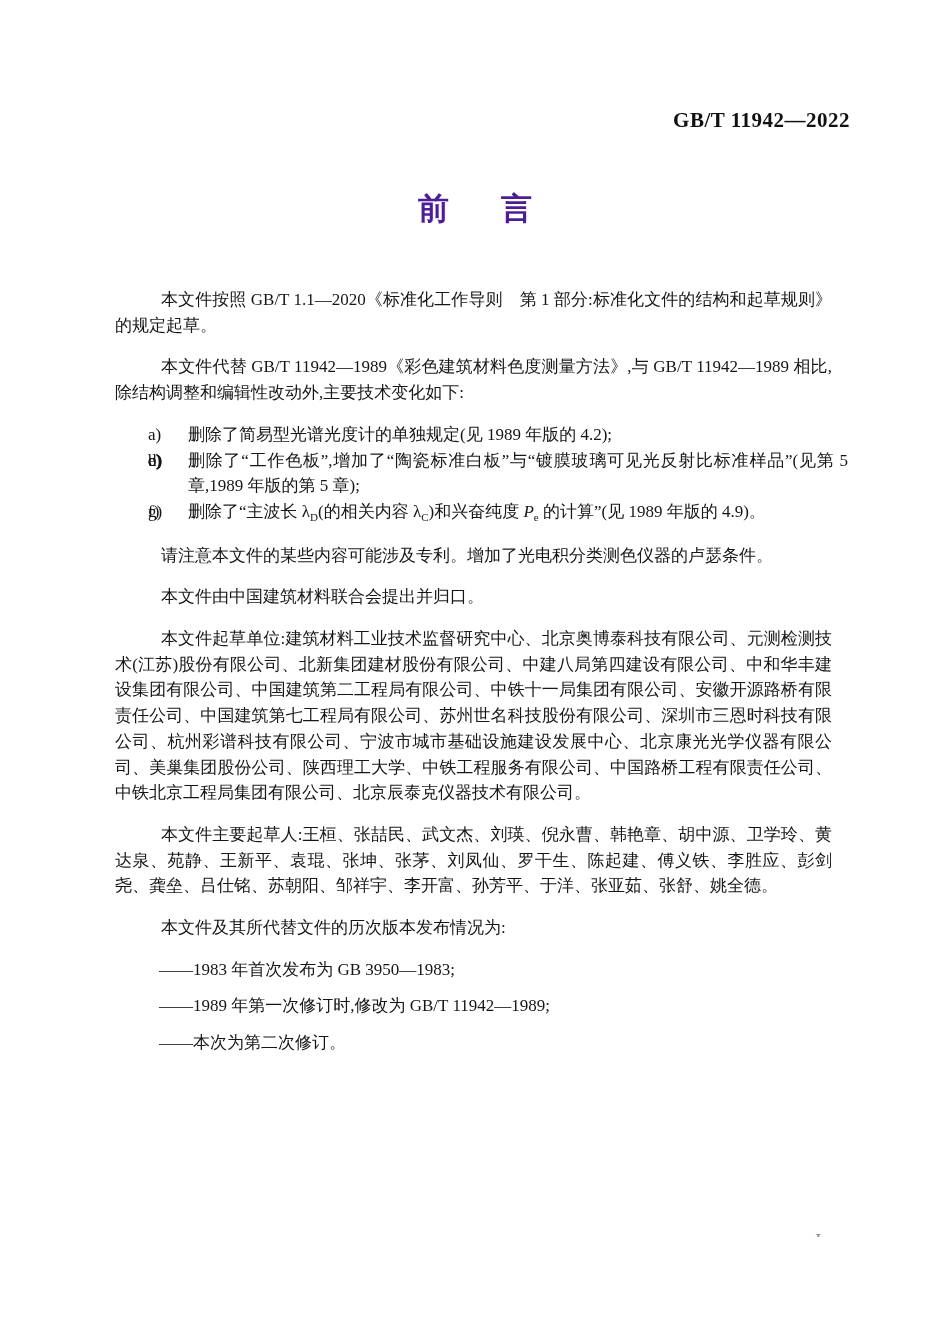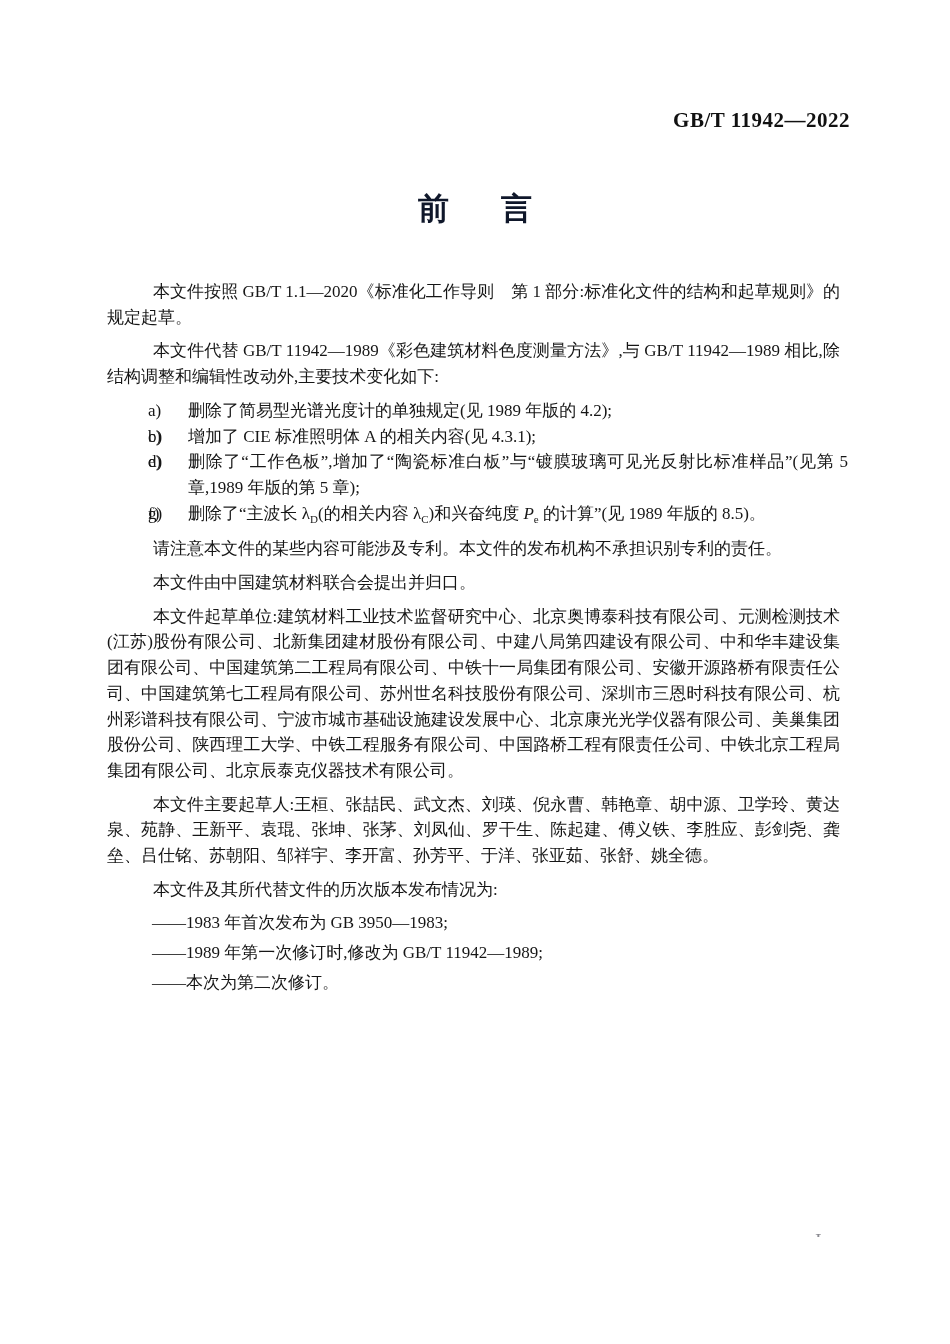--- a/index.html
+++ b/index.html
@@ -29,52 +29,52 @@
   .doc-title {
     position: absolute;
     top: 188px;
     left: 0;
     width: 100%;
     margin: 0;
     text-align: center;
     font-family: "Liberation Sans", "DejaVu Sans", sans-serif;
     font-weight: 700;
     font-size: 31px;
-    color: #0f172a;
+    color: #4c1d95;
   }
   .doc-title .gap {
     display: inline-block;
     width: 52px;
   }
   .content {
     position: absolute;
     left: 99px;
     top: 271px;
     width: 749px;
     font-size: 17px;
     line-height: 25.7px;
     text-align: justify;
     color: #161616;
   }
   .para {
-    margin: 8px;
+    margin: 16px;
     text-indent: 46px;
   }
   .change-item {
     position: relative;
     margin: 0;
     padding-left: 89px;
   }
   .chg-label {
     position: absolute;
     left: 49px;
     top: 0;
   }
   .history-item {
-    margin: 4px;
+    margin: 11px;
     padding-left: 49px;
   }
   .sub-s {
     font-size: 11px;
     position: relative;
     top: 4px;
     letter-spacing: 0;
   }
   .var-italic {
     font-style: italic;
@@ -108,41 +108,40 @@
       <span class="chg-label">a)</span>
       <span>删除了简易型光谱光度计的单独规定(见 1989 年版的 4.2);</span>
     </div>
 
     <div class="change-item">
       <span class="chg-label">b)</span>
     </div>
 
     <div class="change-item">
       <span class="chg-label">c)</span>
-      <span>增加了 CIE 标准照明体 A 的相关内容(见 4.3.1);</span>
     </div>
 
     <div class="change-item">
       <span class="chg-label">d)</span>
     </div>
 
     <div class="change-item">
       <span class="chg-label">e)</span>
       <span>删除了“工作色板”,增加了“陶瓷标准白板”与“镀膜玻璃可见光反射比标准样品”(见第 5 章,1989 年版的第 5 章);</span>
     </div>
 
     <div class="change-item">
       <span class="chg-label">f)</span>
     </div>
 
     <div class="change-item">
-      <span class="chg-label">g)</span><span>删除了“主波长 λ</span><span class="sub-s">D</span><span>(的相关内容 λ</span><span class="sub-s">C</span><span>)和兴奋纯度 </span><span class="var-italic">P</span><span class="sub-s">e</span><span> 的计算”(见 1989 年版的 8.5)。</span>
+      <span class="chg-label">g)</span><span>删除了“主波长 λ</span><span class="sub-s">D</span><span>(的相关内容 λ</span><span class="sub-s">C</span><span>)和兴奋纯度 </span><span class="var-italic">P</span><span class="sub-s">e</span><span> 的计算”(见 1989 年版的 4.9)。</span>
     </div>
 
-    <p class="para">请注意本文件的某些内容可能涉及专利。本文件的发布机构不承担识别专利的责任。</p>
+    <p class="para">请注意本文件的某些内容可能涉及专利。增加了光电积分类测色仪器的卢瑟条件。</p>
 
     <p class="para">本文件由中国建筑材料联合会提出并归口。</p>
 
     <p class="para">本文件起草单位:建筑材料工业技术监督研究中心、北京奥博泰科技有限公司、元测检测技术(江苏)股份有限公司、北新集团建材股份有限公司、中建八局第四建设有限公司、中和华丰建设集团有限公司、中国建筑第二工程局有限公司、中铁十一局集团有限公司、安徽开源路桥有限责任公司、中国建筑第七工程局有限公司、苏州世名科技股份有限公司、深圳市三恩时科技有限公司、杭州彩谱科技有限公司、宁波市城市基础设施建设发展中心、北京康光光学仪器有限公司、美巢集团股份公司、陕西理工大学、中铁工程服务有限公司、中国路桥工程有限责任公司、中铁北京工程局集团有限公司、北京辰泰克仪器技术有限公司。</p>
 
     <p class="para">本文件主要起草人:王桓、张喆民、武文杰、刘瑛、倪永曹、韩艳章、胡中源、卫学玲、黄达泉、苑静、王新平、袁琨、张坤、张茅、刘凤仙、罗干生、陈起建、傅义铁、李胜应、彭剑尧、龚垒、吕仕铭、苏朝阳、邹祥宇、李开富、孙芳平、于洋、张亚茹、张舒、姚全德。</p>
 
     <p class="para">本文件及其所代替文件的历次版本发布情况为:</p>
 
     <div class="history-item">——1983 年首次发布为 GB 3950—1983;</div>

